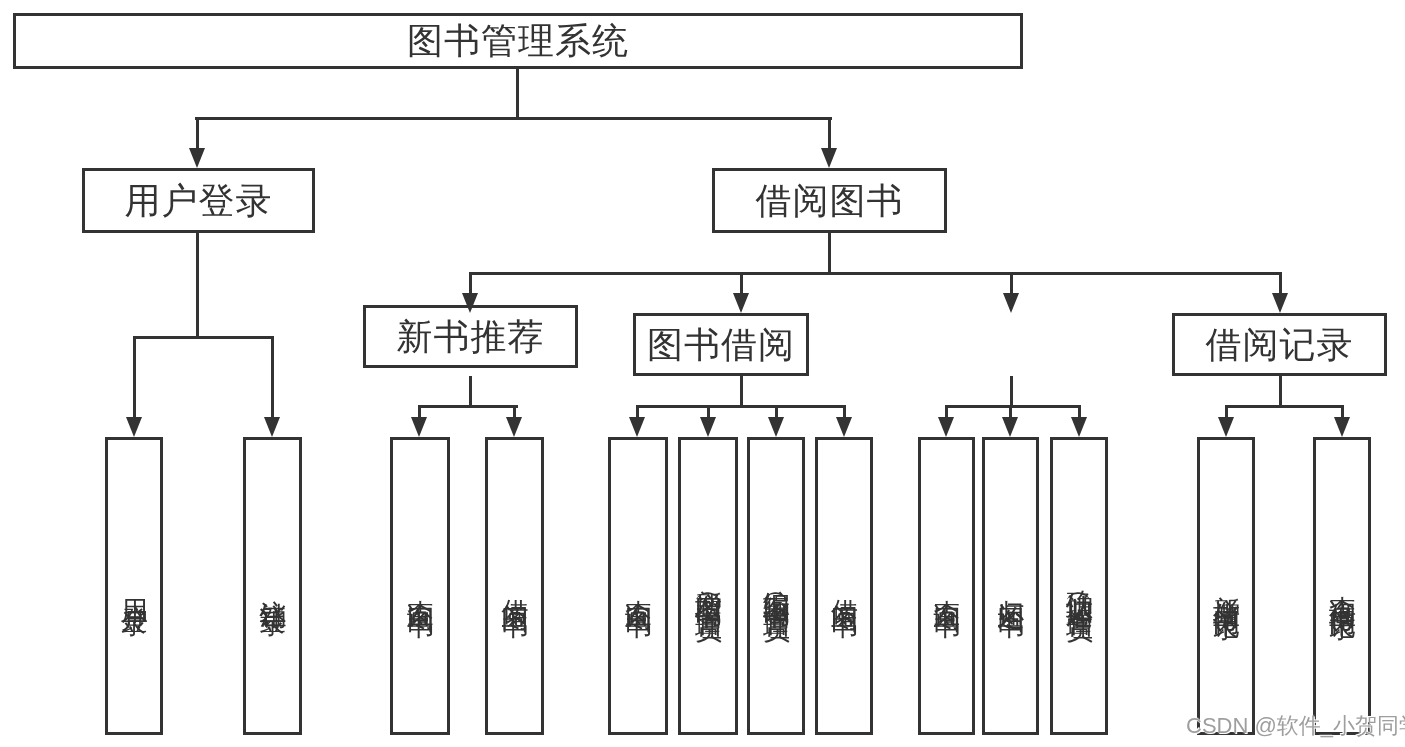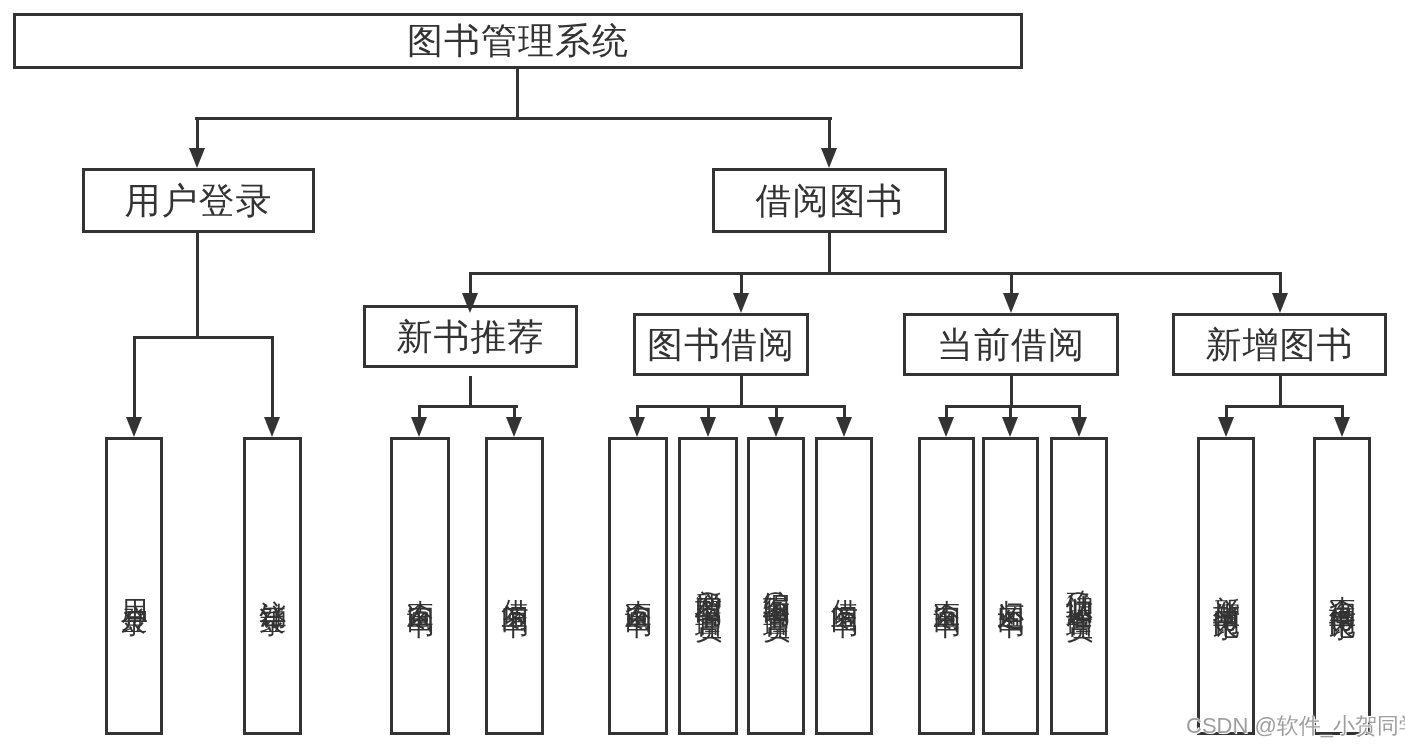--- a/index.html
+++ b/index.html
@@ -82,26 +82,23 @@
   </div>
 
   <div class="node node-h" style="left:363px;top:305px;width:215px;height:63px">
     <span>新书推荐</span>
   </div>
 
   <div class="node node-h" style="left:633px;top:313px;width:176px;height:63px">
     <span>图书借阅</span>
   </div>
 
-  <div class="node node-h" style="left:903px;top:313px;width:216px;height:63px">
-    <span>当前借阅</span>
-  </div>
 
   <div class="node node-h" style="left:1172px;top:313px;width:215px;height:63px">
-    <span>新增图书</span>
+    <span>借阅记录</span>
   </div>
 
   <div class="node node-v" style="left:105px;top:437px;width:58px;height:298px">
     <span>用户登录</span>
   </div>
 
   <div class="node node-v" style="left:243px;top:437px;width:59px;height:298px">
     <span>注销登录</span>
   </div>
 

